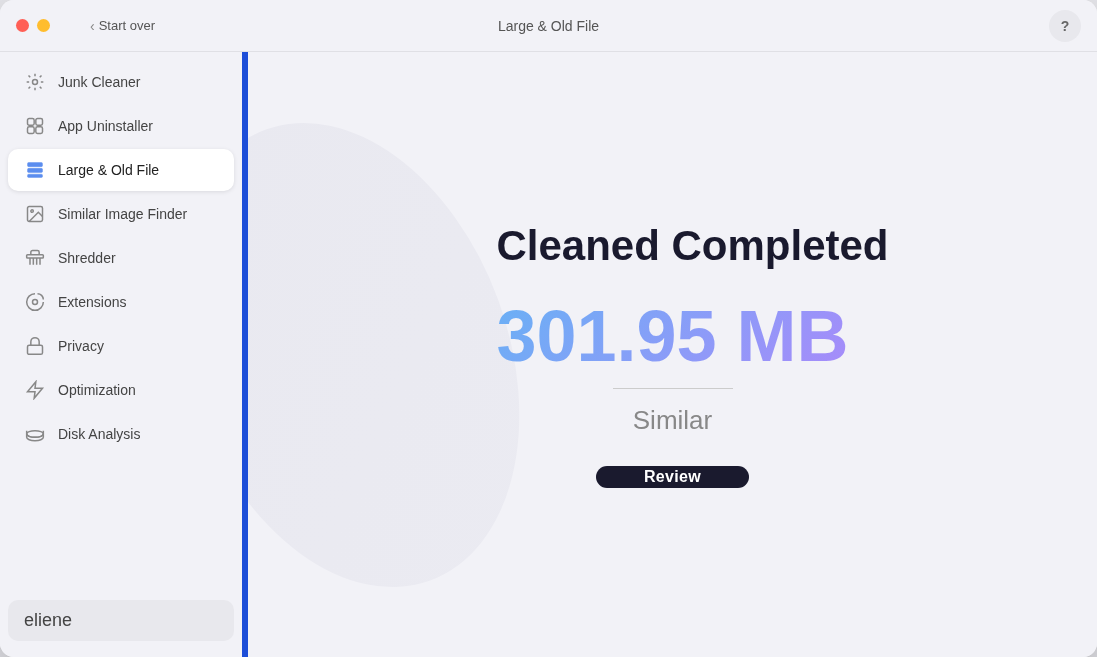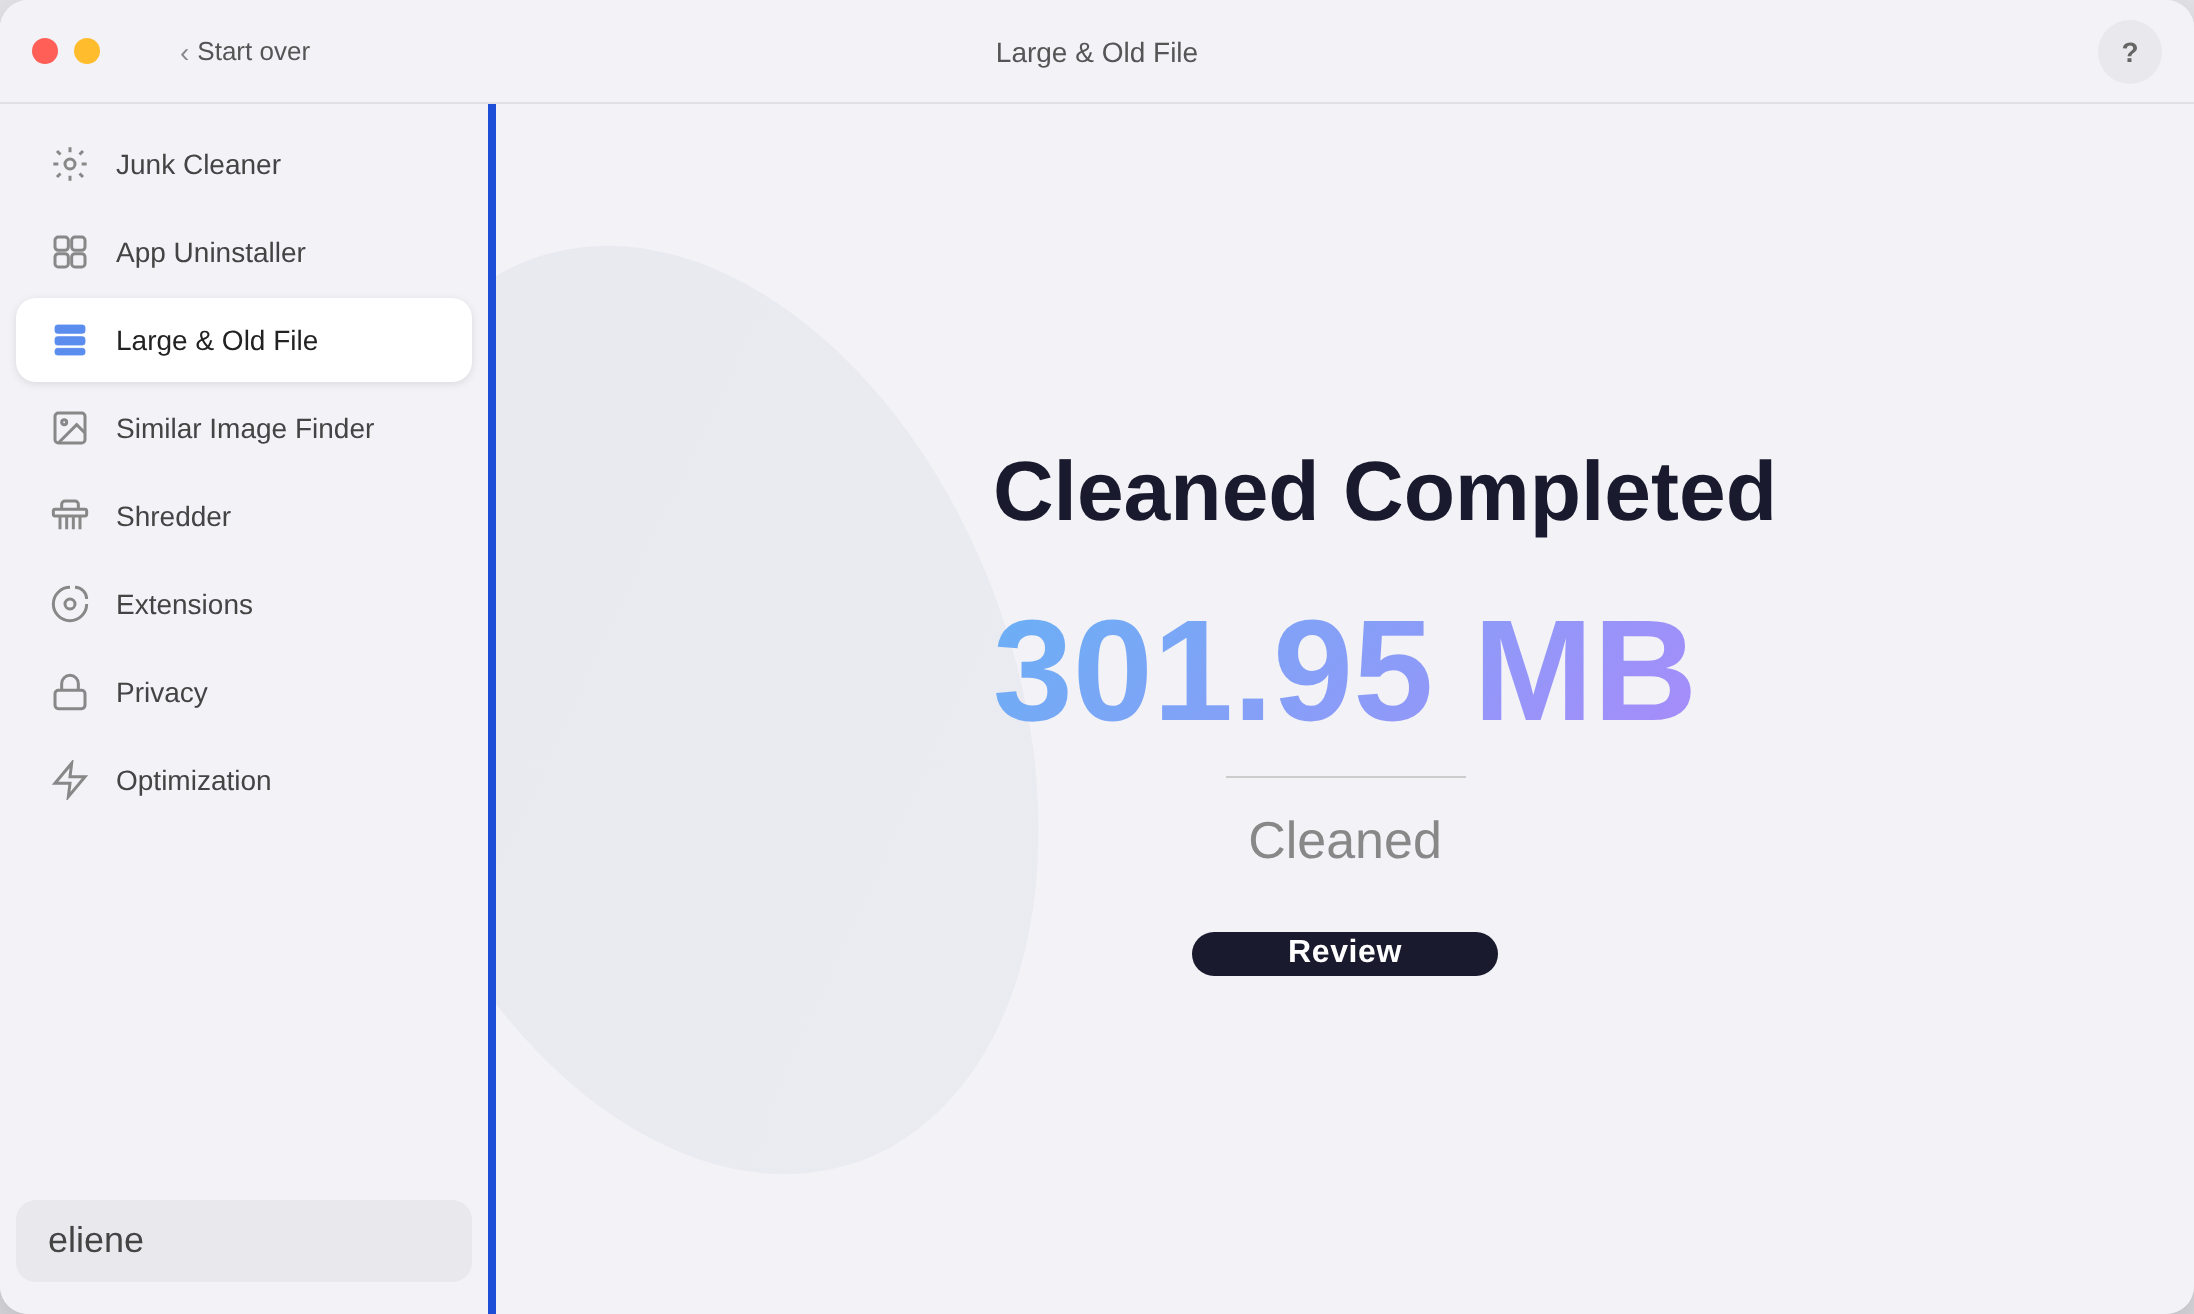--- a/index.html
+++ b/index.html
@@ -82,21 +82,21 @@
       font-weight: 600;
     }
     .main-content {
       display: flex;
       flex: 1;
       overflow: hidden;
     }
     .sidebar {
       width: 248px;
       background: #f2f2f7;
-      border-right: 4px solid #1d4ed8;
+      border-right: 6px solid #1d4ed8;
       display: flex;
       flex-direction: column;
       padding: 8px 0;
       flex-shrink: 0;
     }
     .sidebar-item {
       display: flex;
       align-items: center;
       gap: 12px;
       padding: 10px 16px;
@@ -327,36 +327,46 @@
 
       <div class="sidebar-item">
         <span class="sidebar-icon">
           <svg class="icon-svg" viewBox="0 0 24 24" fill="none" stroke="currentColor" stroke-width="1.8">
             <path d="M13 2L3 14h9l-1 8 10-12h-9l1-8z"></path>
           </svg>
         </span>
         <span>Optimization</span>
       </div>
 
+      <div class="sidebar-item">
+        <span class="sidebar-icon">
+          <svg class="icon-svg" viewBox="0 0 24 24" fill="none" stroke="currentColor" stroke-width="1.8">
+            <ellipse cx="12" cy="12" rx="10" ry="4"></ellipse>
+              <path d="M2 12v4c0 2.2 4.5 4 10 4s10-1.8 10-4v-4"></path>
+              <path d="M2 8v4c0 2.2 4.5 4 10 4s10-1.8 10-4V8"></path>
+          </svg>
+        </span>
+        <span>Disk Analysis</span>
+      </div>
 
       <div class="sidebar-spacer"></div>
 
       <div class="sidebar-user">
         <span>eliene</span>
       </div>
     </div>
 
     <div class="content-area">
       <div class="bg-decoration"></div>
 
       <h1 class="cleaned-title">Cleaned Completed</h1>
 
       <div class="cleaned-amount">301.95 MB</div>
 
       <div class="divider-line"></div>
 
-      <div class="cleaned-label">Cleaned</div>
+      <div class="cleaned-label">Similar</div>
 
 
       <button class="review-btn">Review</button>
     </div>
   </div>
 </div>
 
 </body></html>

